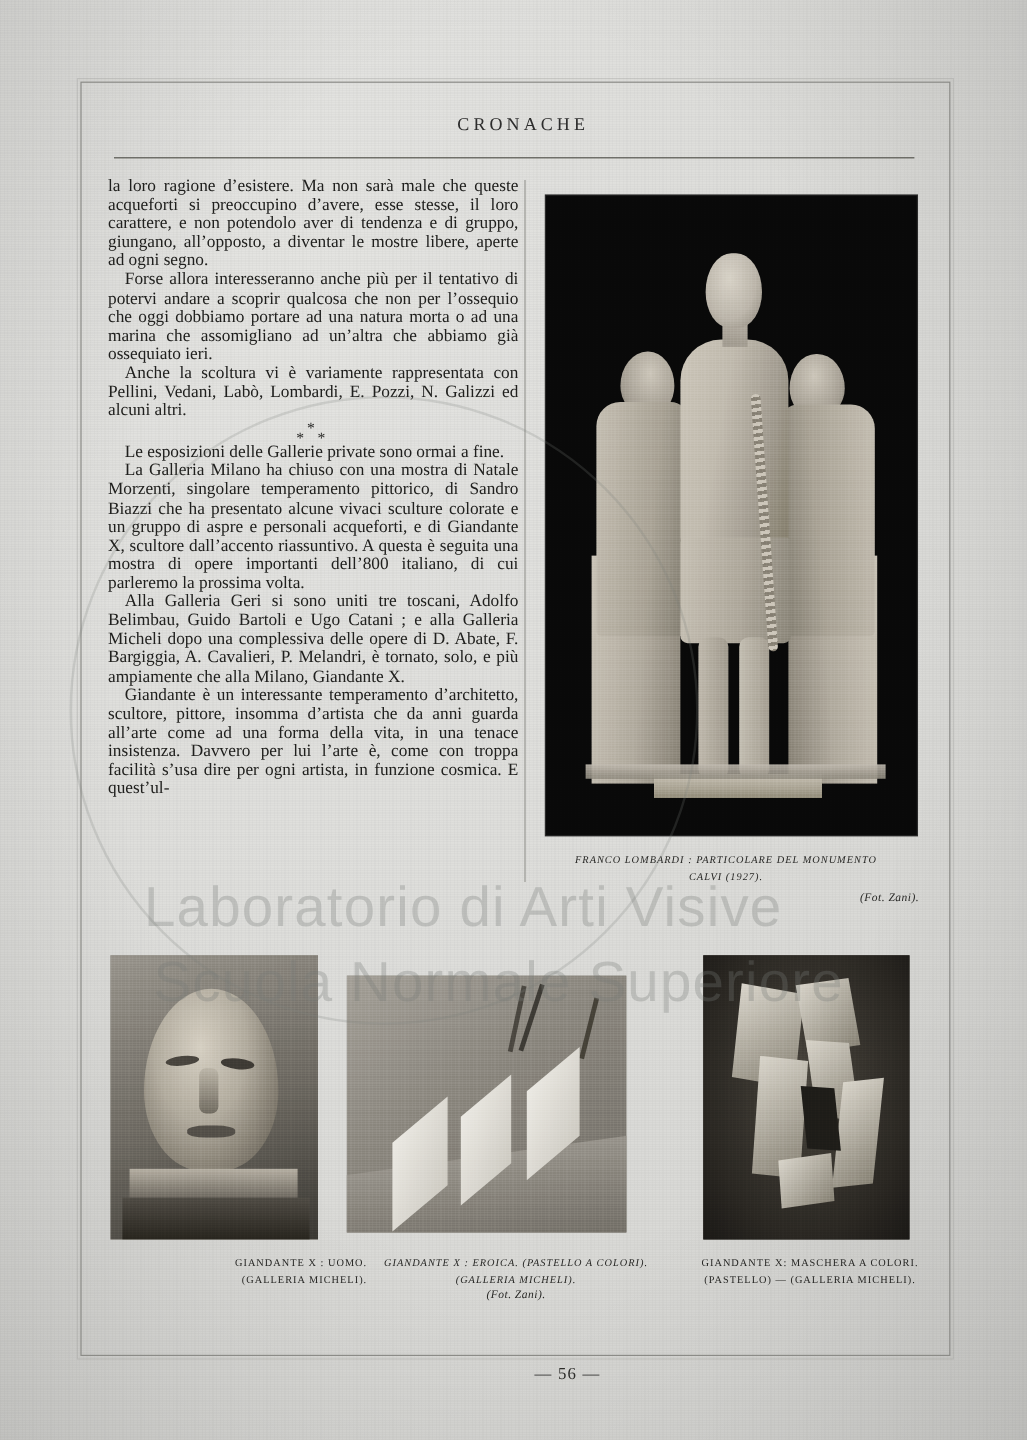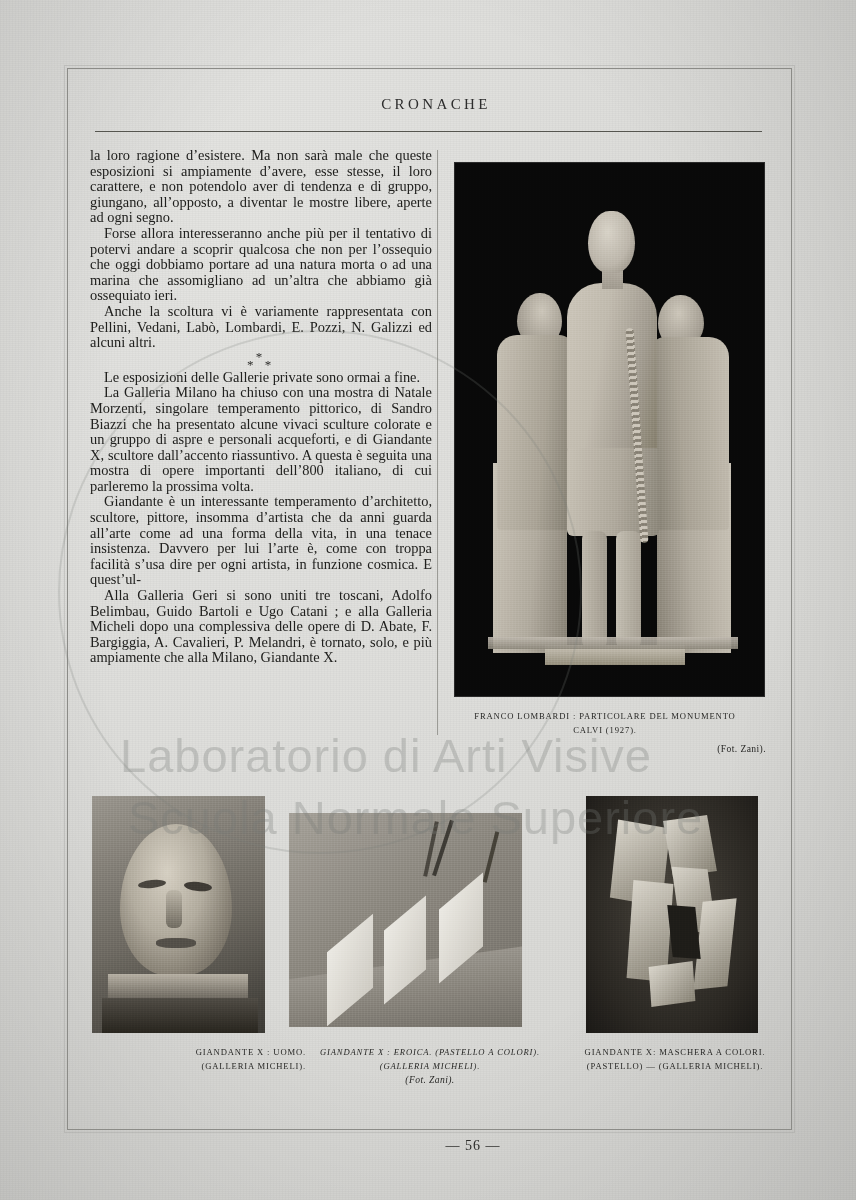--- a/index.html
+++ b/index.html
@@ -168,21 +168,21 @@
     background:linear-gradient(180deg,#c0bab0,#8f8a7e);opacity:.9;
   }
   
   .cap{
     font-family:"Liberation Serif",serif;
     color:#272725;text-align:center;
     font-size:8.6px;letter-spacing:.85px;line-height:13.5px;
     font-variant:small-caps;
   }
   .cap .plain{font-variant:normal;letter-spacing:.4px;font-size:9.6px;}
-  #cap1{position:absolute;left:440px;top:710px;width:330px;z-index:5;}
+  #cap1{position:absolute;left:440px;top:710px;width:330px;z-index:5;font-style:italic;}
   #cap1 .fot{text-align:right;margin-top:5px;padding-right:4px;}
   
   #photo2{
     position:absolute;left:92px;top:796px;width:173px;height:237px;
     overflow:hidden;z-index:4;background:#8e8a82;
   }
   #p2-bg{position:absolute;inset:0;background:linear-gradient(160deg,#9b978f 0%,#6f6b63 55%,#3c3a35 100%);}
   #p2-head{
     position:absolute;left:28px;top:28px;width:112px;height:152px;
     background:radial-gradient(ellipse at 42% 32%, #d6d0c3 0%, #b3ada0 42%, #7e786c 78%, #4e4a43 100%);
@@ -245,28 +245,28 @@
 
 <div id="head">
   <div class="t">CRONACHE</div>
 </div>
 <div id="headrule"></div>
 <div id="colrule"></div>
 
 <div id="content">
 
   <div id="col">
-    <p class="noind">la loro ragione d’esistere. Ma non sarà male che queste esposizioni si ampiamente d’avere, esse stesse, il loro carattere, e non potendolo aver di tendenza e di gruppo, giungano, all’opposto, a diventar le mostre libere, aperte ad ogni segno.</p>
+    <p class="noind">la loro ragione d’esistere. Ma non sarà male che queste acqueforti si preoccupino d’avere, esse stesse, il loro carattere, e non potendolo aver di tendenza e di gruppo, giungano, all’opposto, a diventar le mostre libere, aperte ad ogni segno.</p>
     <p>Forse allora interesseranno anche più per il tentativo di potervi andare a scoprir qualcosa che non per l’ossequio che oggi dobbiamo portare ad una natura morta o ad una marina che assomigliano ad un’altra che abbiamo già ossequiato ieri.</p>
     <p>Anche la scoltura vi è variamente rappresentata con Pellini, Vedani, Labò, Lombardi, E. Pozzi, N. Galizzi ed alcuni altri.</p>
     <p class="stars"><span class="up">*</span>* *</p>
     <p>Le esposizioni delle Gallerie private sono ormai a fine.</p>
     <p>La Galleria Milano ha chiuso con una mostra di Natale Morzenti, singolare temperamento pittorico, di Sandro Biazzi che ha presentato alcune vivaci sculture colorate e un gruppo di aspre e personali acqueforti, e di Giandante X, scultore dall’accento riassuntivo. A questa è seguita una mostra di opere importanti dell’800 italiano, di cui parleremo la prossima volta.</p>
+    <p>Alla Galleria Geri si sono uniti tre toscani, Adolfo Belimbau, Guido Bartoli e Ugo Catani ; e alla Galleria Micheli dopo una complessiva delle opere di D. Abate, F. Bargiggia, A. Cavalieri, P. Melandri, è tornato, solo, e più ampiamente che alla Milano, Giandante X.</p>
     <p>Giandante è un interessante temperamento d’architetto, scultore, pittore, insomma d’artista che da anni guarda all’arte come ad una forma della vita, in una tenace insistenza. Davvero per lui l’arte è, come con troppa facilità s’usa dire per ogni artista, in funzione cosmica. E quest’ul-</p>
-    <p>Alla Galleria Geri si sono uniti tre toscani, Adolfo Belimbau, Guido Bartoli e Ugo Catani ; e alla Galleria Micheli dopo una complessiva delle opere di D. Abate, F. Bargiggia, A. Cavalieri, P. Melandri, è tornato, solo, e più ampiamente che alla Milano, Giandante X.</p>
   </div>
 
   <div id="photo1">
     <div id="s-left-col" class="stone"></div>
     <div id="s-right-col" class="stone"></div>
     <div id="s-left-head"></div>
     <div id="s-left-body"></div>
     <div id="s-right-head"></div>
     <div id="s-right-body"></div>
     <div id="s-cent-torso"></div>

